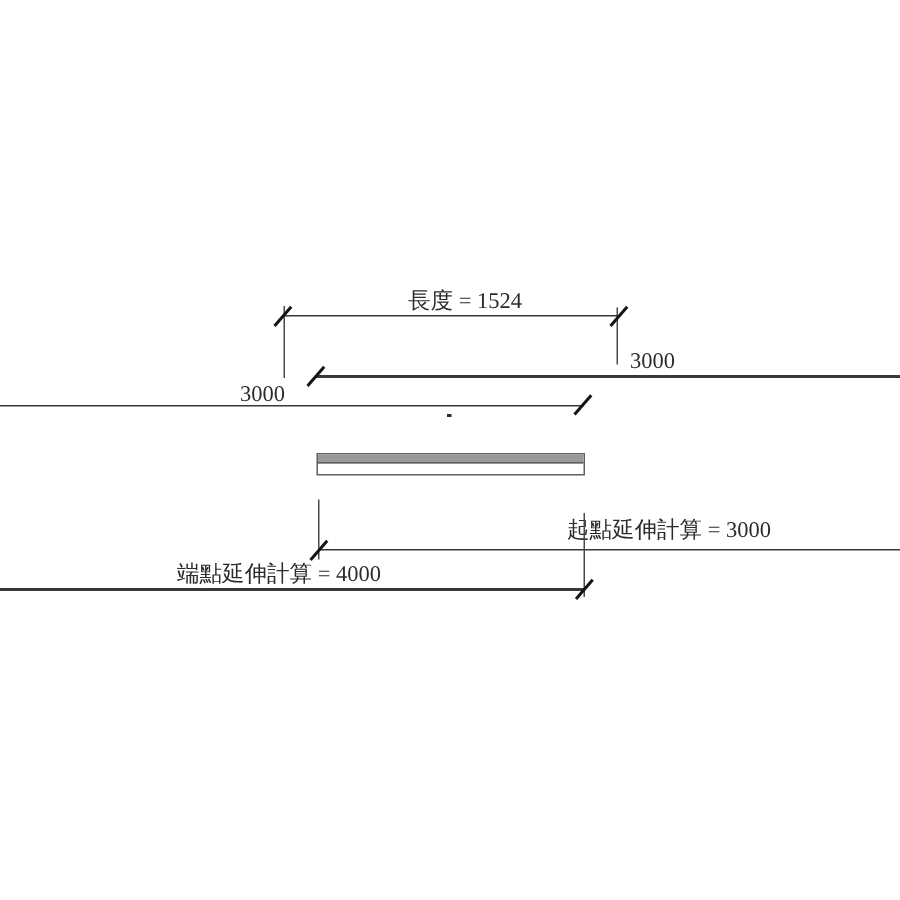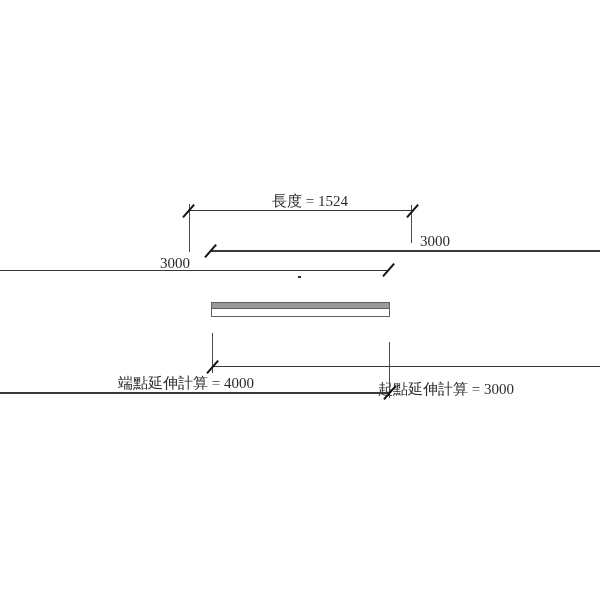--- a/index.html
+++ b/index.html
@@ -88,20 +88,20 @@
   <div class="dim-label" style="left:160px; top:256.5px;">3000</div>
   <div class="stray-dot" style="left:298px; top:275.5px;"></div>
 
   <div class="beam">
     <div class="beam-flange"></div>
   </div>
 
   <div class="ext-line" style="left:212px; top:333px; height:40px;"></div>
   <div class="dim-line" style="left:212px; top:366px; width:388px;"></div>
   <div class="tick" style="left:203.5px; top:365.6px;"></div>
-  <div class="dim-label" style="left:378px; top:348px;margin-top:35px;">起點延伸計算 = 3000</div>
+  <div class="dim-label" style="left:378px; top:348px;">起點延伸計算 = 3000</div>
 
   <div class="ext-line" style="left:389.3px; top:342px; height:56px;"></div>
   <div class="dim-line" style="left:0px; top:392.2px; width:390px;"></div>
   <div class="tick" style="left:381px; top:391.6px;"></div>
   <div class="dim-label" style="left:118px; top:377px;">端點延伸計算 = 4000</div>
 
 </div>
 
 </body></html>

